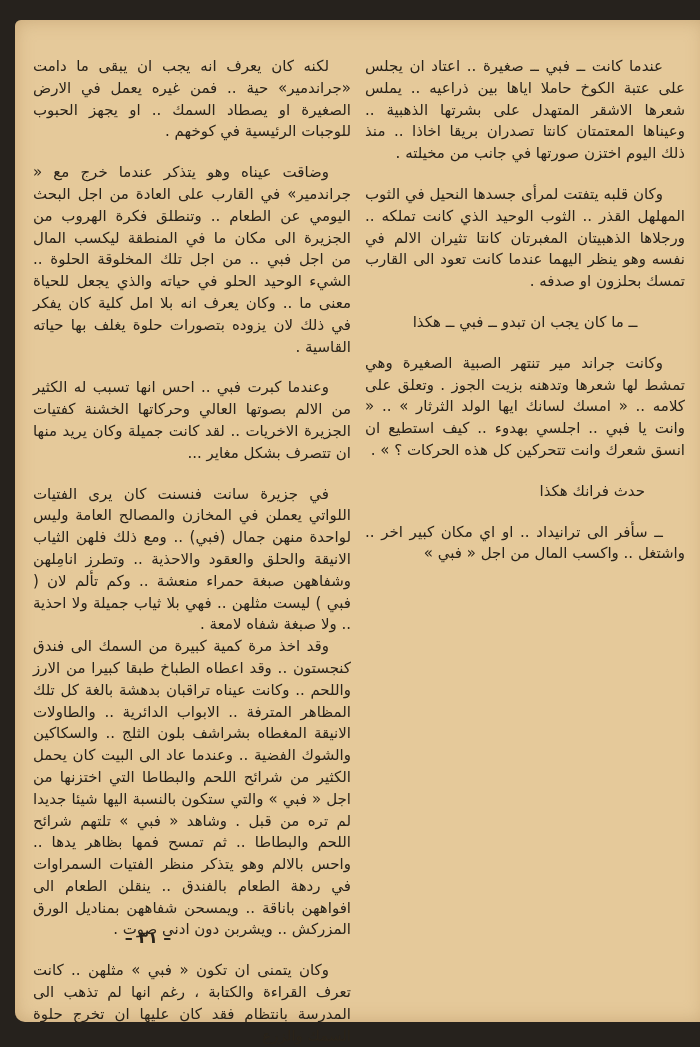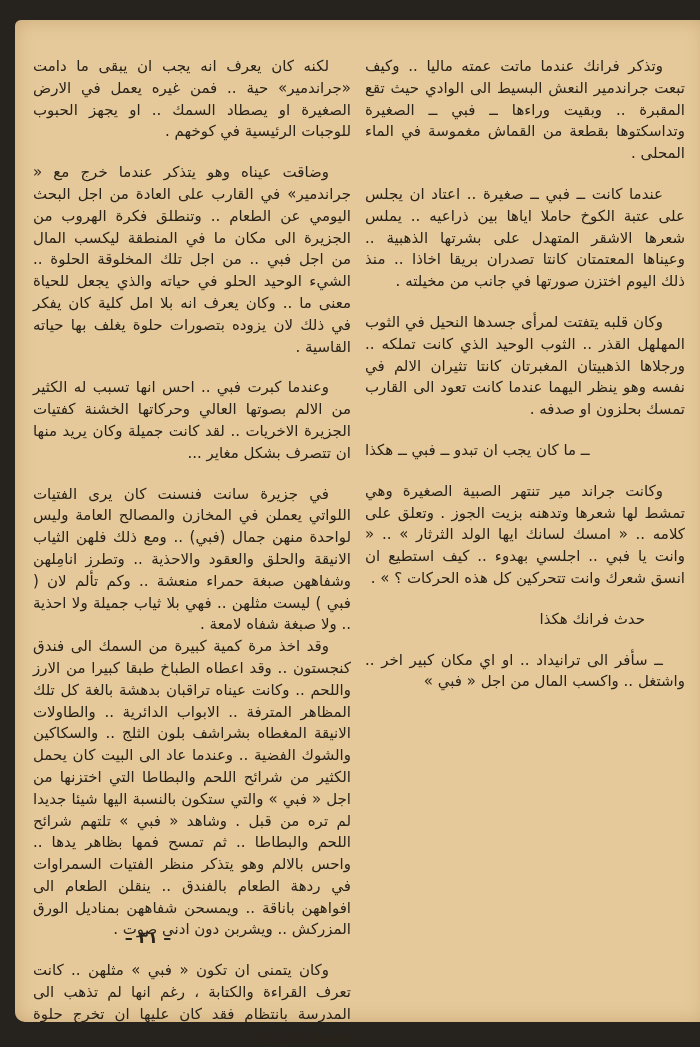--- a/index.html
+++ b/index.html
@@ -13,35 +13,34 @@
     border-radius:6px 0 0 10px;
     box-shadow: inset 0 0 18px rgba(150,110,60,0.35);
   }
   .col {
     position:absolute; top:36px; direction:rtl; text-align:justify;
     color:#2a2319; font-size:15px; line-height:21.8px;
   }
   .col.right { left:350px; width:320px; }
   .col.left  { left:18px;  width:318px; }
   .col p { margin:0 0 19px 0; text-indent:22px; }
-  .col p.center { text-align:left; text-indent:0; }
+  .col p.center { text-align:center; text-indent:0; }
   .col p.indent { text-indent:40px; text-align:right; }
   .col p.tight { margin-bottom:0; }
   .pagenum {
     position:absolute; left:98px; top:908px; width:70px; text-align:center;
     font-weight:bold; font-size:16px; color:#2a2319; direction:rtl;
   }
 </style>
 </head>
 <body>
 
 <div class="page">
 
   <div class="col right">
-    <p>وتذكر فرانك عندما ماتت عمته ماليا .. وكيف تبعت جراندمير النعش البسيط الى الوادي حيث تقع المقبرة .. وبقيت وراءها ــ فبي ــ الصغيرة وتداسكتوها بقطعة من القماش مغموسة في الماء المحلى .</p>
     <p>عندما كانت ــ فبي ــ صغيرة .. اعتاد ان يجلس على عتبة الكوخ حاملا اياها بين ذراعيه .. يملس شعرها الاشقر المتهدل على بشرتها الذهبية .. وعيناها المعتمتان كانتا تصدران بريقا اخاذا .. منذ ذلك اليوم اختزن صورتها في جانب من مخيلته .</p>
     <p>وكان قلبه يتفتت لمرأى جسدها النحيل في الثوب المهلهل القذر .. الثوب الوحيد الذي كانت تملكه .. ورجلاها الذهبيتان المغبرتان كانتا تثيران الالم في نفسه وهو ينظر اليهما عندما كانت تعود الى القارب تمسك بحلزون او صدفه .</p>
     <p class="center">ــ ما كان يجب ان تبدو ــ فبي ــ هكذا</p>
     <p>وكانت جراند مير تنتهر الصبية الصغيرة وهي تمشط لها شعرها وتدهنه بزيت الجوز . وتعلق على كلامه .. « امسك لسانك ايها الولد الثرثار » .. « وانت يا فبي .. اجلسي بهدوء .. كيف استطيع ان انسق شعرك وانت تتحركين كل هذه الحركات ؟ » .</p>
     <p class="indent">حدث فرانك هكذا</p>
     <p class="tight">ــ سأفر الى ترانيداد .. او اي مكان كبير اخر .. واشتغل .. واكسب المال من اجل « فبي »</p>
   </div>
 
   <div class="col left">
     <p>لكنه كان يعرف انه يجب ان يبقى ما دامت «جراندمير» حية .. فمن غيره يعمل في الارض الصغيرة او يصطاد السمك .. او يجهز الحبوب للوجبات الرئيسية في كوخهم .</p>

